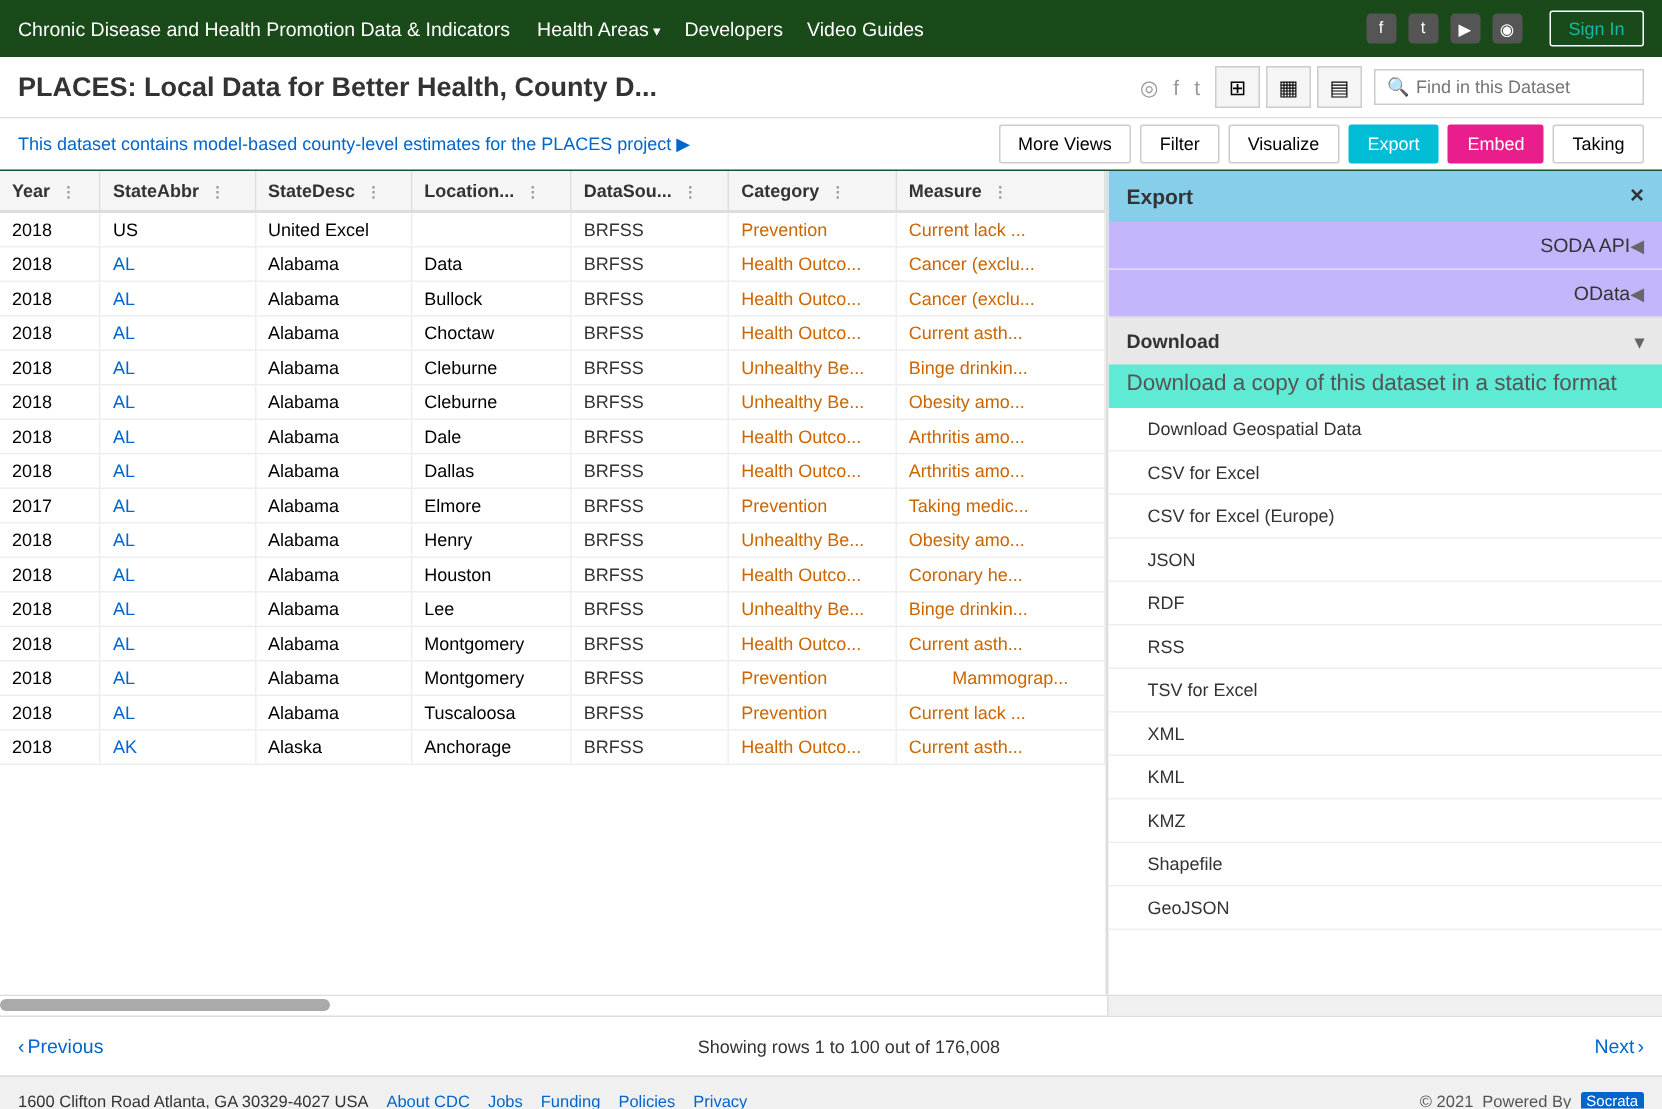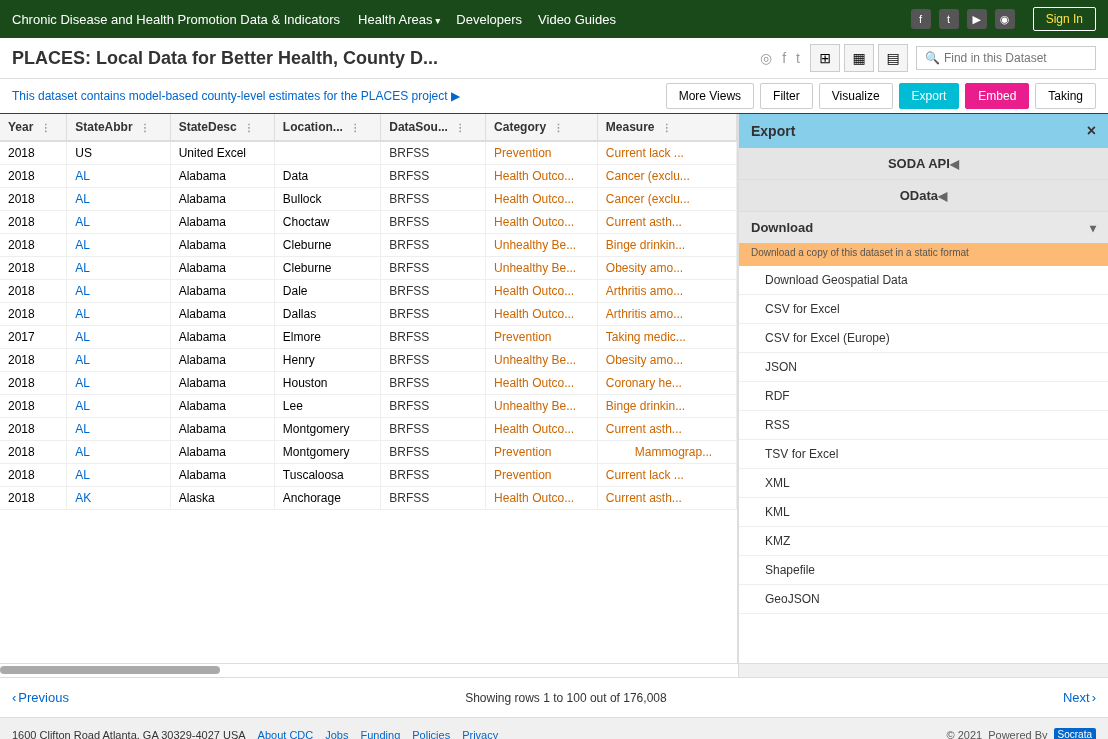--- a/index.html
+++ b/index.html
@@ -47,21 +47,21 @@
       height: 20px;
       background: #555;
       border-radius: 3px;
       display: flex; align-items: center; justify-content: center;
       color: white;
       font-size: 11px;
       cursor: pointer;
     }
     .sign-in-btn {
       border: 1px solid white;
-      color: #fde047;
+      color: #14b8a6;
       background: transparent;
       padding: 4px 12px;
       cursor: pointer;
       font-size: 12px;
       border-radius: 2px;
     }
 
     
     .second-row {
       background: white;
@@ -201,45 +201,44 @@
       cursor: pointer;
       font-size: 16px;
     }
     .export-section {
       border-bottom: 1px solid #ddd;
     }
     .export-section-header {
       padding: 8px 12px;
       display: flex;
       align-items: center;
-      justify-content: center;
+      justify-content: flex-end;
       cursor: pointer;
       font-size: 13px;
       color: #333;
-      background: #e5e5e5;
-      font-weight: bold;
+      background: #c4b5fd;
     }
     .export-section-header .arrow { color: #666; font-size: 12px; }
     .download-section {
       background: #e8e8e8;
     }
     .download-header {
       padding: 8px 12px;
       display: flex;
       align-items: center;
       justify-content: space-between;
       font-size: 13px;
       font-weight: bold;
       color: #333;
     }
     .download-desc {
       padding: 4px 12px 8px;
-      font-size: 10px;
+      font-size: 15px;
       color: #555;
-      background: #fdba74;
+      background: #5eead4;
     }
     .export-options {
       background: white;
       overflow-y: auto;
     }
     .export-option {
       padding: 7px 26px;
       border-bottom: 1px solid #eee;
       font-size: 12px;
       color: #333;

